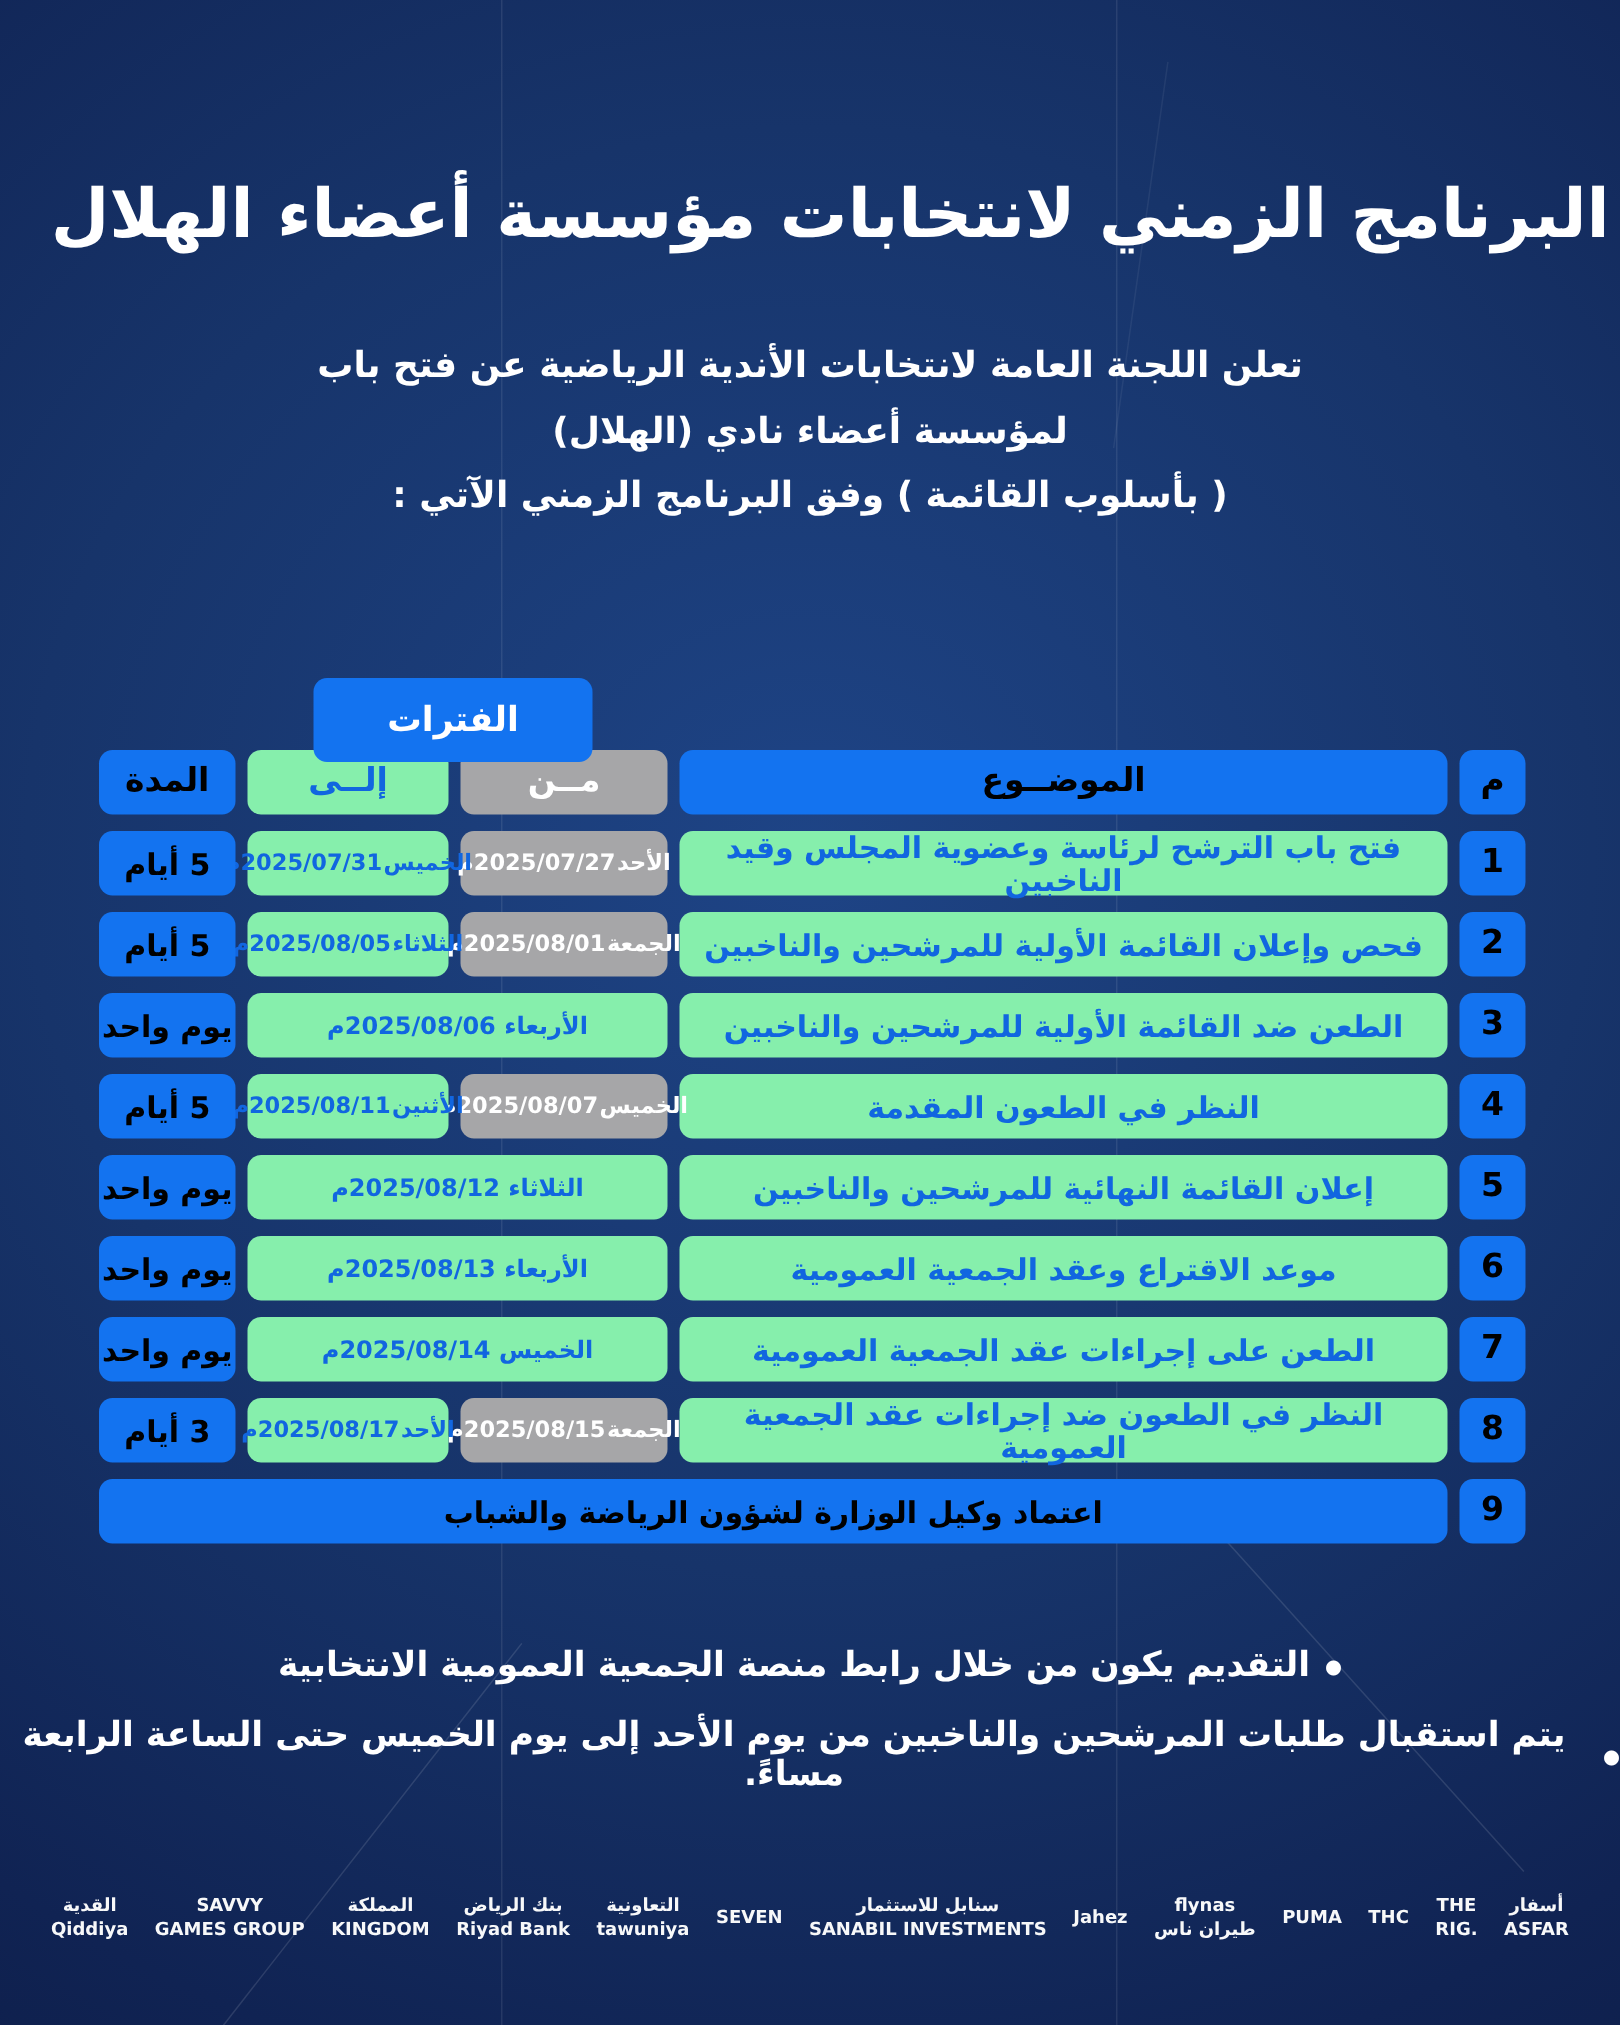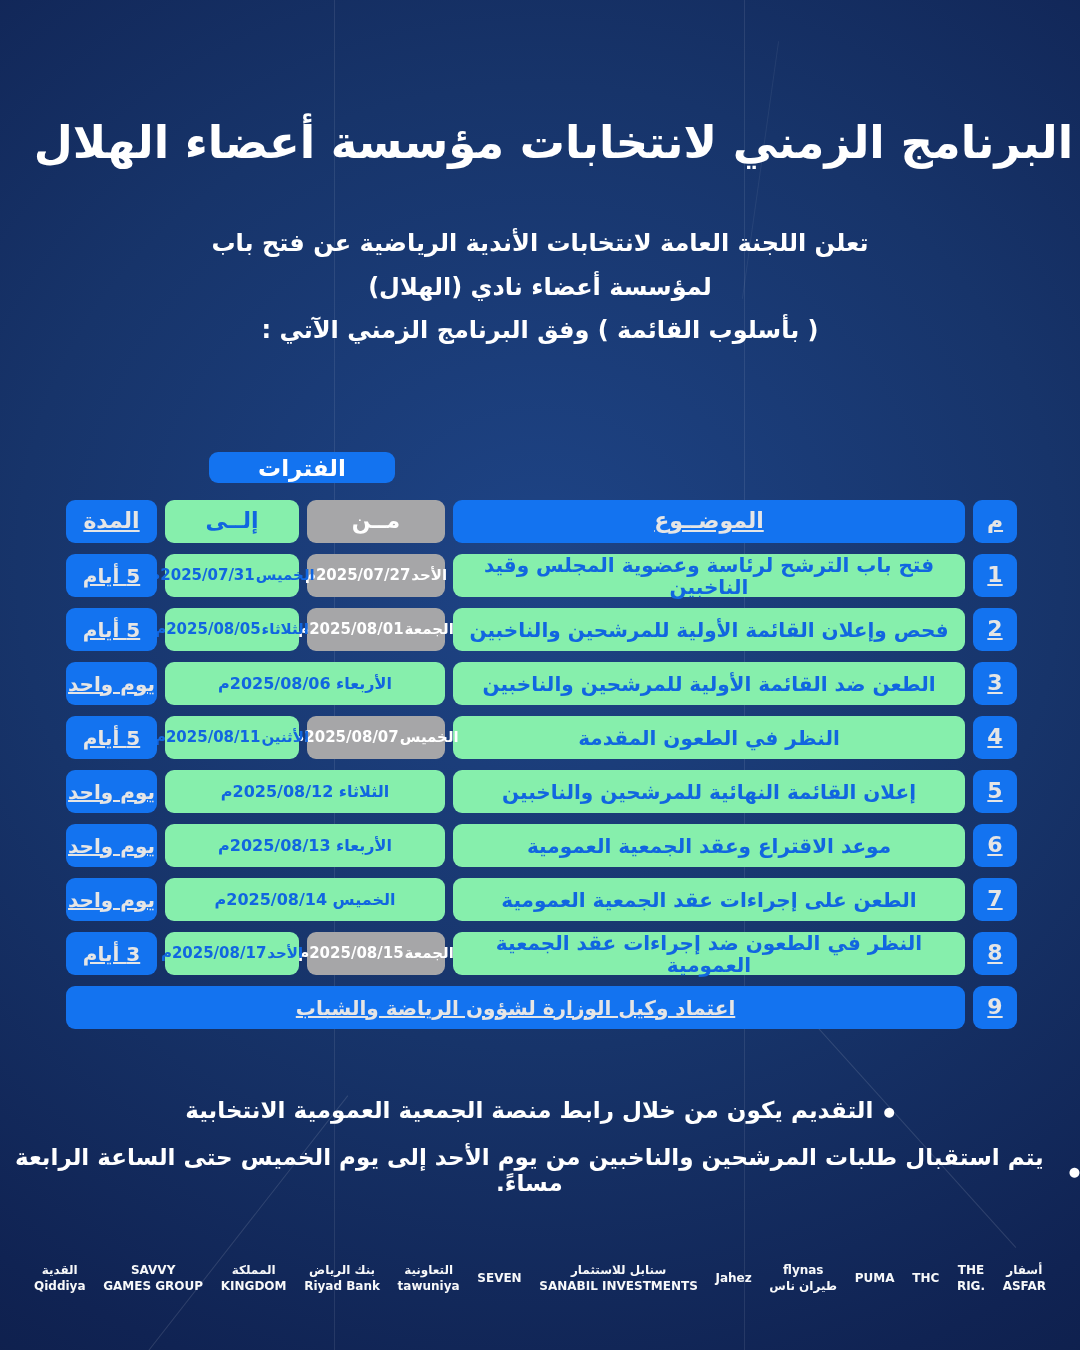--- a/index.html
+++ b/index.html
@@ -24,38 +24,38 @@
     font-size:45px; letter-spacing:-1px; color:#ffffff;padding-left:27px;
   }
   .subtitle {
     position:absolute; top:222px; left:0; width:100%;
     text-align:center; direction:rtl;
     font-size:24px; line-height:1.82; color:#ffffff;
   }
 
   .table-wrap { position:absolute; top:452px; left:63px; width:954px; direction:rtl; }
   .periods-tab {
-    position:absolute; top:0; right:622px; width:186px; height:31px;
+    position:absolute; top:0; right:622px; width:186px; height:56px;
     background:#1373f0; border-radius:9px;
     display:flex; align-items:center; justify-content:center;
     font-size:23px; color:#fff;
   }
   .grid {
     margin-top:48px;
     display:grid; direction:rtl;
     grid-template-columns:44px 512px 138px 134px 91px;
     grid-auto-rows:43px;
     gap:11px 8px;
   }
   .c {
     border-radius:9px;
     display:flex; align-items:center; justify-content:center;
     text-align:center; direction:rtl; line-height:1.1;
   }
-  .blue  { background:#1373f0; color:#e5e5e5;text-decoration:underline; }
+  .blue  { background:#1373f0; color:#000000; }
   .gray  { background:#a6a6a8; color:#ffffff; }
   .white { background:#86efac; color:#1166e0; }
   .hdr    { font-size:22px; }
   .num    { font-size:22px; }
   .subject{ font-size:20px; padding:0 14px; }
   .duration{ font-size:20px; }
   .combined{ font-size:16px; }
   .twoline { flex-direction:row; justify-content:center; gap:1px; }
   .twoline .day  { font-size:15px; display:block; }
   .twoline .date { font-size:15px; display:block; }

